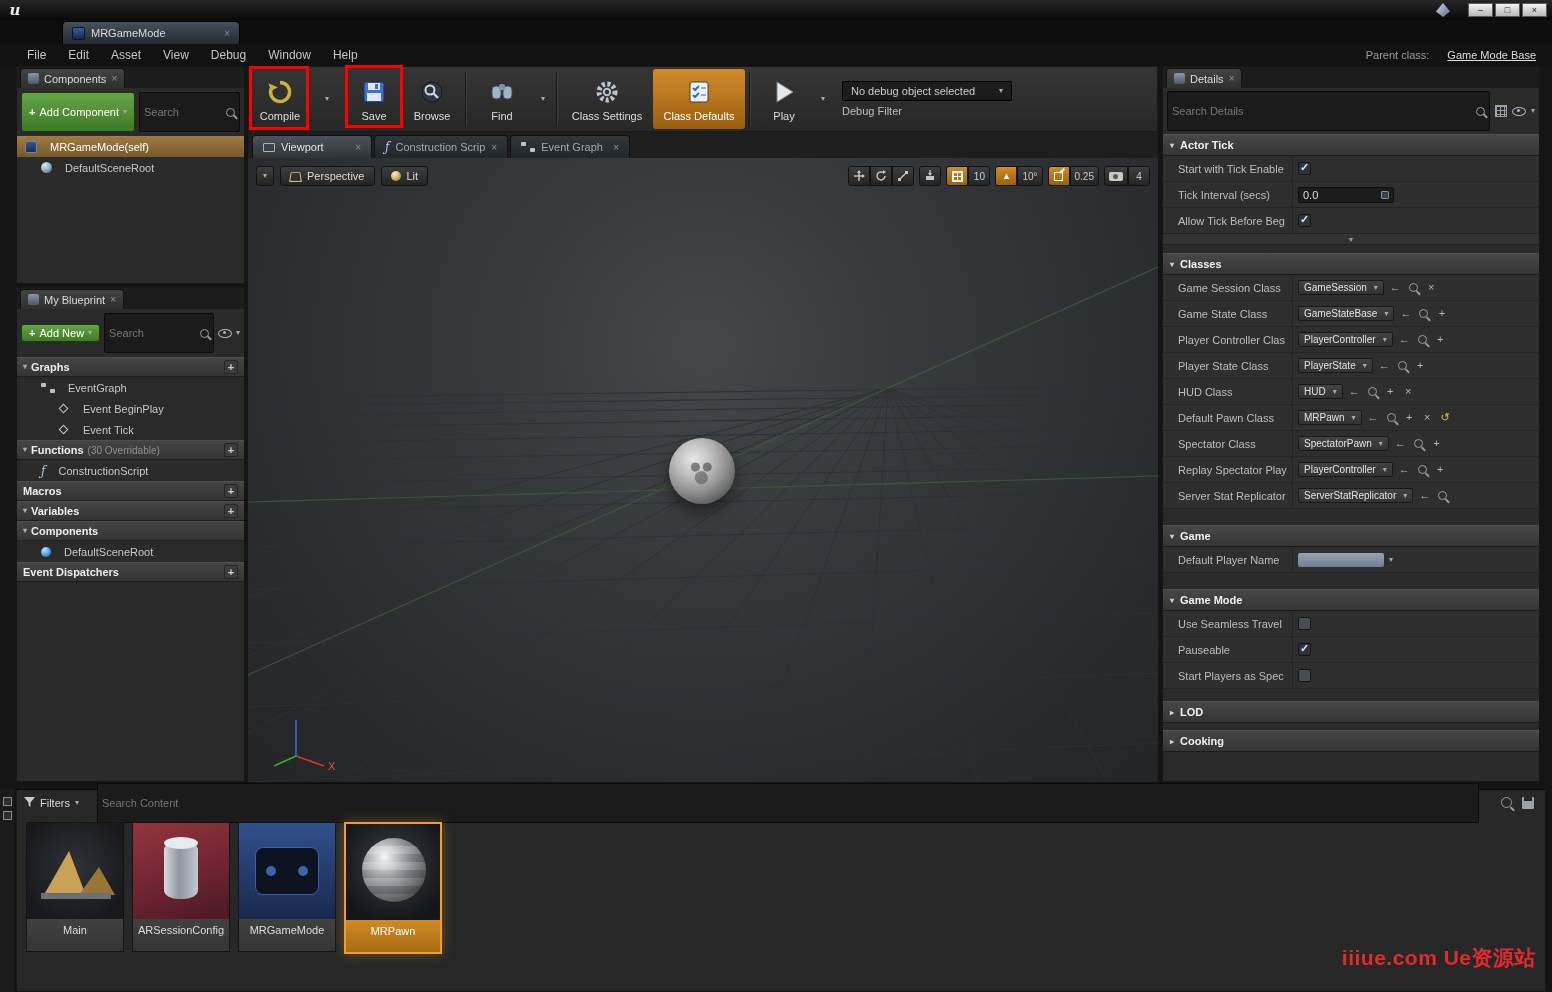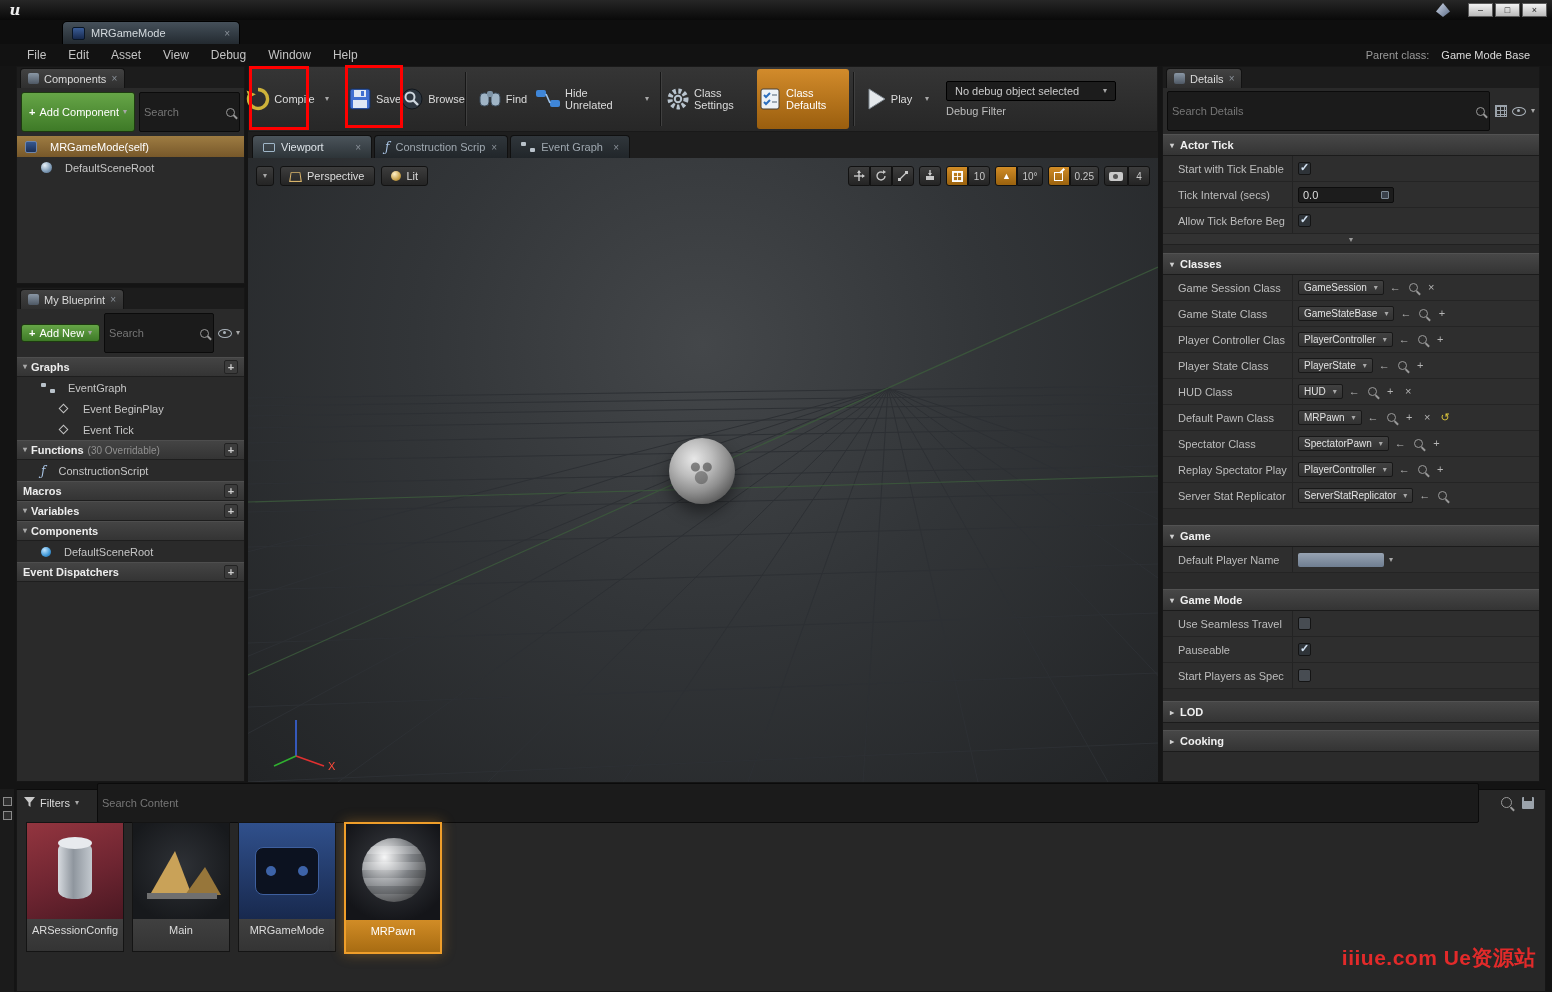--- a/index.html
+++ b/index.html
@@ -11,22 +11,22 @@
 .ue-logo{width:30px;text-align:center;color:#ececec;font-family:"DejaVu Serif",serif;font-style:italic;font-weight:bold;font-size:15px;line-height:18px}
 .notif-icon{margin-left:auto;width:14px;height:14px;background:linear-gradient(135deg,#cfd8e8,#5b6b86);clip-path:polygon(50% 0,100% 60%,50% 100%,0 60%);margin-right:18px}
 .win-controls{display:flex;gap:2px;padding-right:5px}
 .win-btn{width:25px;height:14px;background:linear-gradient(#f2f2f2,#b9b9b9);border:1px solid #5a5a5a;display:flex;align-items:center;justify-content:center;font-size:9px;color:#1a1a1a;line-height:1}
 .doctab-bar{position:absolute;left:0;top:20px;right:0;height:24px;background:#0e0e0e;display:flex;align-items:flex-end;padding-left:62px;z-index:4}
 .doctab{height:23px;min-width:178px;background:linear-gradient(#45505a,#232a30);border:1px solid #000;border-bottom:none;border-radius:5px 5px 0 0;display:flex;align-items:center;gap:6px;padding:0 9px;color:#d4dade;font-size:11px}
 .doctab .tab-ic{width:13px;height:13px;border-radius:2px;background:linear-gradient(#3a5c96,#17294d);border:1px solid #0a1626}
 .tab-x{margin-left:auto;color:#8a9199;font-size:10px}
 .menubar{position:absolute;left:0;top:44px;right:0;height:22px;background:#121212;display:flex;align-items:center;padding-left:16px;font-size:12px;color:#c4c4c4;z-index:4}
 .menu-item{padding:2px 11px;cursor:default}
-.parentclass{margin-left:auto;padding-right:22px;color:#9a9a9a;font-size:11px;display:flex;gap:12px}
-.parentclass .pc-val{color:#dcdcdc;}
+.parentclass{margin-left:auto;padding-right:16px;color:#9a9a9a;font-size:11px;display:flex;gap:18px}
+.parentclass .pc-val{color:#dcdcdc;text-decoration:underline}
 
 
 .panel{position:absolute;background:#2a2a2a;border:1px solid #161616;display:flex;flex-direction:column}
 .ptabbar{height:21px;background:#1c1c1c;display:flex;align-items:flex-end;padding-left:3px;flex-shrink:0}
 .ptab{height:20px;background:linear-gradient(#424242,#2f2f2f);border:1px solid #121212;border-bottom:none;border-radius:4px 4px 0 0;display:flex;align-items:center;gap:5px;padding:0 7px;color:#dadada}
 .ptab .p-ic{width:11px;height:11px;background:linear-gradient(#8a97a5,#4e5864);border-radius:2px}
 .btn-green{background:linear-gradient(#66a547,#3e7a27);border:1px solid #1d3a10;border-radius:3px;color:#fff;display:flex;align-items:center;gap:4px;padding:2px 7px;white-space:nowrap}
 .btn-green .bplus{font-weight:bold}
 .searchwrap{flex:1;display:flex;align-items:center;background:#1b1b1b;border:1px solid #0b0b0b;border-radius:2px;padding:13px 4px;gap:4px;min-width:0}
 .searchwrap input{flex:1;background:transparent;border:none;outline:none;color:#bdbdbd;font-size:11px;min-width:0;font-family:"Liberation Sans",sans-serif}
@@ -46,21 +46,21 @@
 .icon-sphere-sm{width:11px;height:11px;border-radius:50%;background:radial-gradient(circle at 35% 30%,#e8f1f8,#7e9ab5 60%,#4a627e)}
 .icon-dot-blue{width:10px;height:10px;border-radius:50%;background:radial-gradient(circle at 35% 30%,#bfe4ff,#3f98d8 60%,#1f5e92)}
 .icon-graph{width:14px;height:10px;position:relative}
 .icon-graph::before,.icon-graph::after{content:"";position:absolute;width:5px;height:4px;background:#b9c2ca;border-radius:1px}
 .icon-graph::before{left:0;top:0}.icon-graph::after{right:0;bottom:0}
 .icon-diamond{width:7px;height:7px;border:1.2px solid #c3c3c3;transform:rotate(45deg);margin:0 3px}
 .fn-glyph{color:#a9c4e4;font-style:italic;font-family:"DejaVu Serif",serif;font-size:12px}
 
 
 .main-toolbar{position:absolute;left:248px;top:66px;width:910px;height:66px;background:linear-gradient(#353535,#272727);border:1px solid #191919;display:flex;align-items:stretch;padding:2px 0 2px 2px;z-index:3}
-.tb-btn{display:flex;flex-direction:row;align-items:center;justify-content:center;gap:3px;color:#dcdcdc;font-size:11px;border-radius:3px}
+.tb-btn{display:flex;flex-direction:column;align-items:center;justify-content:center;gap:3px;color:#dcdcdc;font-size:11px;border-radius:3px}
 .tb-btn .ic{height:30px;display:flex;align-items:center;justify-content:center}
 .tb-caretcol{display:flex;align-items:center;justify-content:center;color:#9a9a9a}
 .tb-sep{width:1px;background:#161616;box-shadow:1px 0 0 #404040;margin:3px 4px}
 .tb-btn.active{background:linear-gradient(#d28b2b,#9a5e0e);color:#fff}
 .debug-area{display:flex;flex-direction:column;justify-content:center;gap:4px;margin-left:10px}
 .debug-dd{background:#1c1c1c;border:1px solid #000;border-radius:2px;padding:3px 8px;color:#cccccc;display:flex;align-items:center;gap:10px;width:170px}
 .debug-dd span:first-child{flex:1}
 .debug-filter{color:#bdbdbd}
 
 
@@ -320,30 +320,20 @@
   <div class="tb-sep"></div>
   <div class="tb-btn" style="width:64px">
     <span class="ic">
       <svg width="26" height="24" viewBox="0 0 26 24">
           <rect x="3" y="6" width="9" height="13" rx="4" fill="#9fb4c6" stroke="#3c4c5c"></rect>
           <rect x="14" y="6" width="9" height="13" rx="4" fill="#9fb4c6" stroke="#3c4c5c"></rect>
           <rect x="10" y="4" width="6" height="6" rx="2" fill="#7d93a6"></rect>
         </svg>
     </span>
     <span>Find</span>
-  </div>
-  <div class="tb-btn" style="width:104px">
-    <span class="ic">
-      <svg width="28" height="24" viewBox="0 0 28 24">
-          <rect x="2" y="3" width="10" height="7" rx="2" fill="#3f86d8"></rect>
-          <rect x="16" y="13" width="10" height="7" rx="2" fill="#3f86d8"></rect>
-          <line x1="12" y1="7" x2="16" y2="16" stroke="#9fc4ec" stroke-width="1.6"></line>
-        </svg>
-    </span>
-    <span>Hide Unrelated</span>
   </div>
   <div class="tb-caretcol" style="width:18px">
     <span class="caret">▾</span>
   </div>
   <div class="tb-sep"></div>
   <div class="tb-btn" style="width:92px">
     <span class="ic">
       <svg width="26" height="26" viewBox="0 0 26 26">
           <circle cx="13" cy="13" r="8" fill="none" stroke="#b9c4ce" stroke-width="5" stroke-dasharray="3 2.4"></circle>
           <circle cx="13" cy="13" r="3.2" fill="none" stroke="#b9c4ce" stroke-width="2"></circle>
@@ -777,36 +767,36 @@
     <div class="searchwrap">
       <input placeholder="Search Content" style="">
     </div>
     <div class="cb-right-ic">
       <span class="icon-mag" style="width:11px;height:11px"></span>
       <span class="disk-ic"></span>
     </div>
   </div>
   <div class="cb-assets">
     <div class="asset">
-      <div class="thumb" style="background:linear-gradient(160deg,#93353f 0%,#6e2531 55%,#4a1822 100%)">
-        <span class="th-cyl"></span>
-      </div>
-      <div class="alabel">ARSessionConfig</div>
-    </div>
-    <div class="asset">
       <div class="thumb" style="background:radial-gradient(circle at 50% 45%,#2e3136,#17191c 80%)">
         <svg width="96" height="96" viewBox="0 0 96 96">
           <polygon points="18,70 42,28 58,70" fill="#c9a258"></polygon>
           <polygon points="52,72 72,44 88,72" fill="#97763a"></polygon>
           <rect x="14" y="70" width="70" height="6" fill="#6f6f6f"></rect>
         </svg>
       </div>
       <div class="alabel">Main</div>
     </div>
     <div class="asset">
+      <div class="thumb" style="background:linear-gradient(160deg,#93353f 0%,#6e2531 55%,#4a1822 100%)">
+        <span class="th-cyl"></span>
+      </div>
+      <div class="alabel">ARSessionConfig</div>
+    </div>
+    <div class="asset">
       <div class="thumb" style="background:linear-gradient(#30508c,#18294e)">
         <span class="th-pad"></span>
       </div>
       <div class="alabel">MRGameMode</div>
     </div>
     <div class="asset selected">
       <div class="thumb" style="background:radial-gradient(circle at 50% 42%,#3a3d42,#141519 80%)">
         <span class="th-sphere"></span>
       </div>
       <div class="alabel">MRPawn</div>

